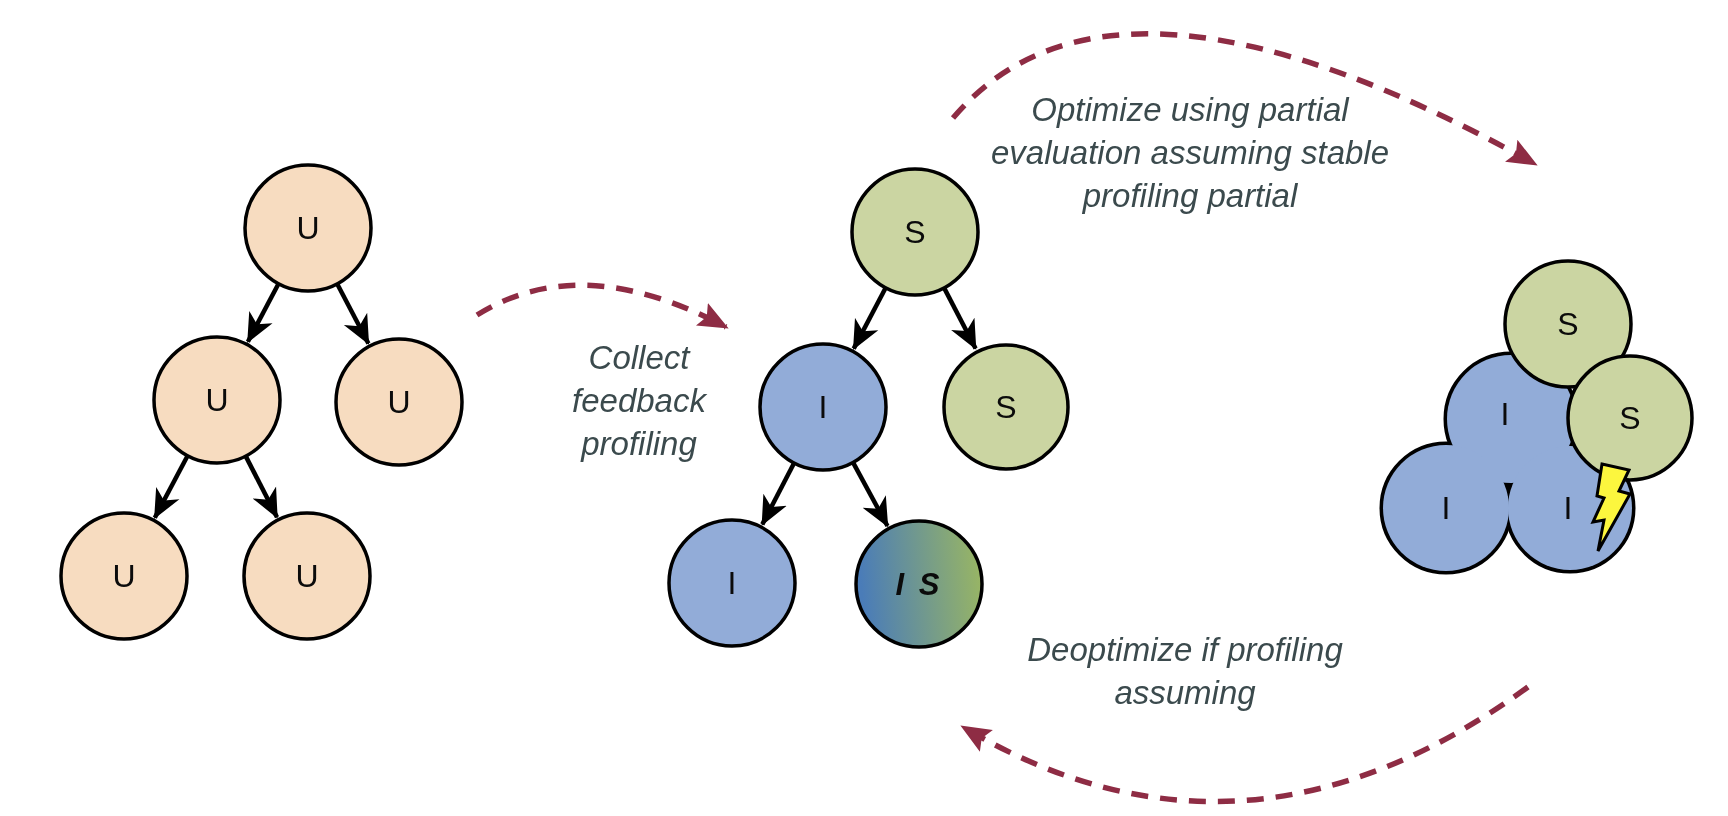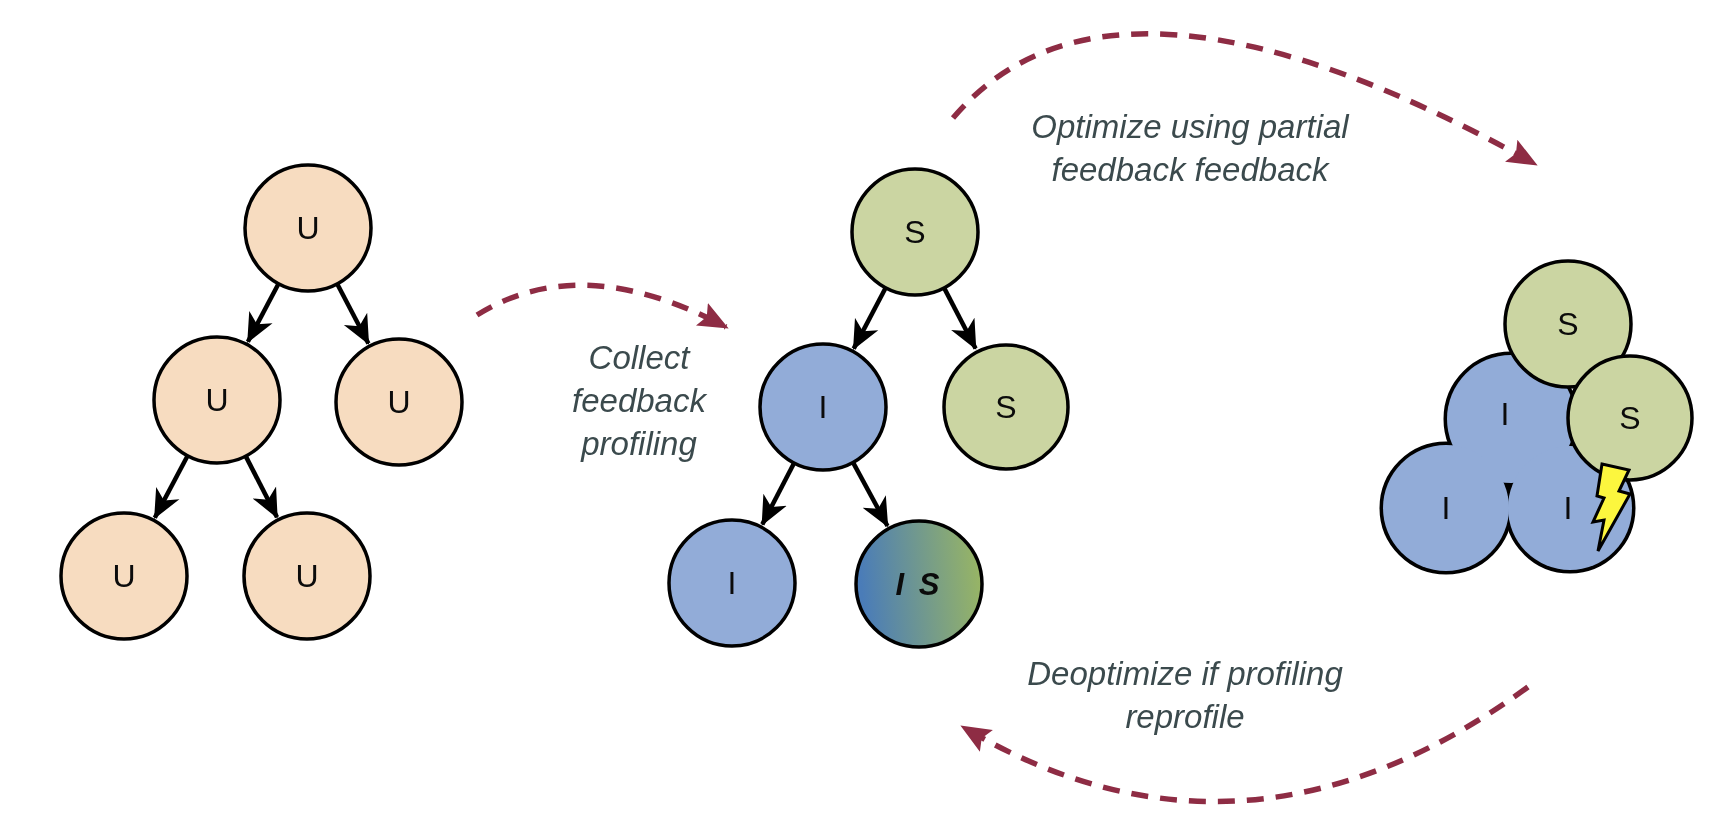--- a/index.html
+++ b/index.html
@@ -139,21 +139,22 @@
     <path d="M1528,687 Q1243,894 963,727" marker-end="url(#arcArrow)" stroke="#8e2c44"></path>
   </g>
 </svg>
 
 <div class="note" style="left:639px; top:336px;">
   <div>Collect</div>
   <div>feedback</div>
   <div>profiling</div>
 </div>
 
-<div class="note" style="left:1190px; top:105px;">
+<div class="note" style="left:1190px; top:88px;">
   <div>Optimize using partial</div>
-  <div>feedback feedback</div>
+  <div>evaluation assuming stable</div>
+  <div>profiling partial</div>
 </div>
 
-<div class="note" style="left:1185px; top:652px;">
+<div class="note" style="left:1185px; top:628px;">
   <div>Deoptimize if profiling</div>
-  <div>reprofile</div>
+  <div>assuming</div>
 </div>
 
 </body></html>

